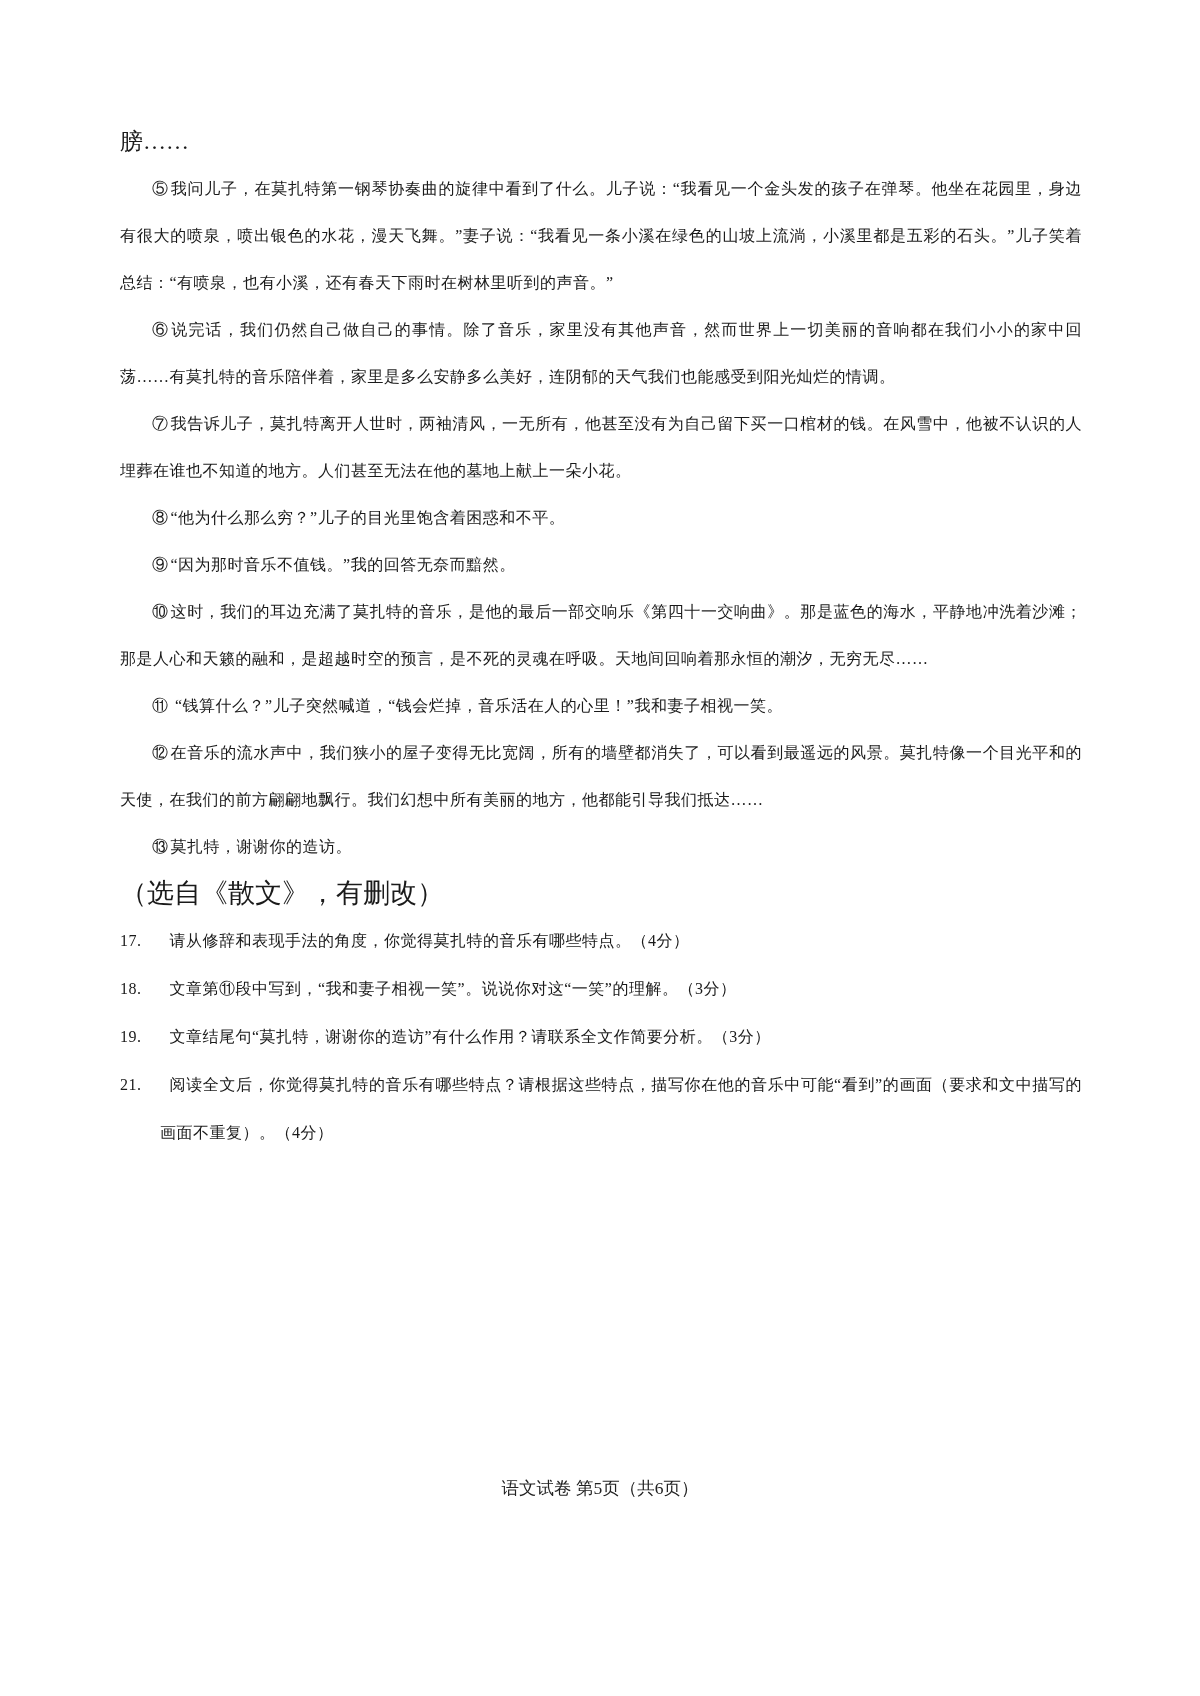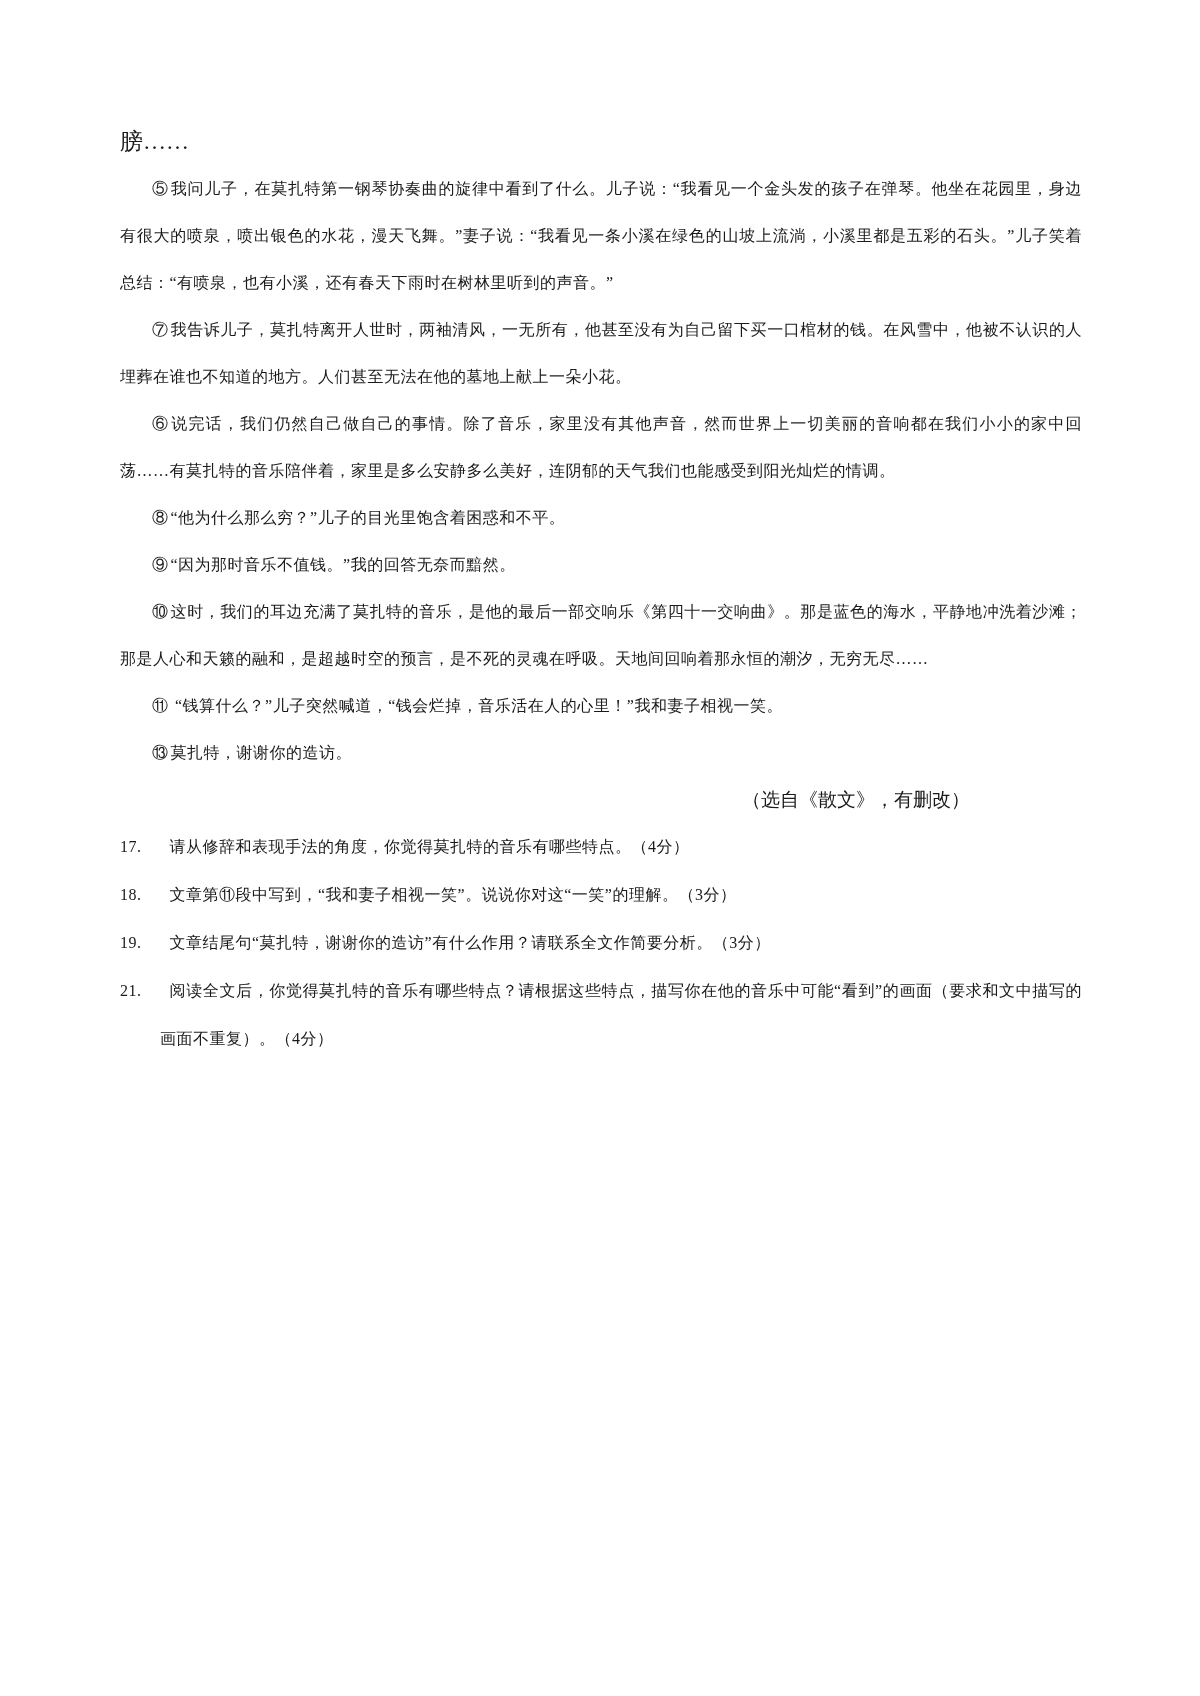--- a/index.html
+++ b/index.html
@@ -33,23 +33,23 @@
     text-indent: 2em;
     text-align: justify;
   }
   .pnum {
     margin-right: 2px;
   }
   .ul {
     text-underline-offset: 7px;
   }
   .source-line {
-    text-align: right;
+    text-align: left;
     padding-right: 112px;
-    font-size: 19px;
+    font-size: 27px;
     line-height: 47px;
   }
   .question {
     padding-left: 40px;
     text-indent: -40px;
     text-align: justify;
     line-height: 48px;
   }
   .qnum {
     margin-right: 28px;
@@ -66,32 +66,34 @@
 </style>
 </head>
 <body>
 
 <div class="page">
 
   <div class="fragment">膀……</div>
 
   <div class="passage">
       <p class="para"><span class="pnum">⑤</span><span>我问儿子，在莫扎特第一钢琴协奏曲的旋律中看到了什么。儿子说：“我看见一个金头发的孩子在弹琴。他坐在花园里，身边有很大的喷泉，喷出银色的水花，漫天飞舞。”妻子说：“我看见一条小溪在绿色的山坡上流淌，小溪里都是五彩的石头。”儿子笑着总结：“有喷泉，也有小溪，还有春天下雨时在树林里听到的声音。”</span></p>
+      <p class="para"><span class="pnum">⑥</span><span>说完话，我们仍然自己做自己的事情。除了音乐，家里没有其他声音，然而世界上一切美丽的音响都在我们小小的家中回荡……有莫扎特的音乐陪伴着，家里是多么安静多么美好，连阴郁的天气我们也能感受到阳光灿烂的情调。</span></p>
       <p class="para"><span class="pnum">⑦</span><span>我告诉儿子，莫扎特离开人世时，两袖清风，一无所有，他甚至没有为自己留下买一口棺材的钱。在风雪中，他被不认识的人埋葬在谁也不知道的地方。人们甚至无法在他的墓地上献上一朵小花。</span></p>
-      <p class="para"><span class="pnum">⑥</span><span>说完话，我们仍然自己做自己的事情。除了音乐，家里没有其他声音，然而世界上一切美丽的音响都在我们小小的家中回荡……有莫扎特的音乐陪伴着，家里是多么安静多么美好，连阴郁的天气我们也能感受到阳光灿烂的情调。</span></p>
       <p class="para"><span class="pnum">⑧</span><span>“他为什么那么穷？”儿子的目光里饱含着困惑和不平。</span></p>
       <p class="para"><span class="pnum">⑨</span><span>“因为那时音乐不值钱。”我的回答无奈而黯然。</span></p>
       <p class="para"><span class="pnum">⑩</span><span>这时，我们的耳边充满了莫扎特的音乐，是他的最后一部交响乐《第四十一交响曲》。那是蓝色的海水，平静地冲洗着沙滩；那是人心和天籁的融和，是超越时空的预言，是不死的灵魂在呼吸。天地间回响着那永恒的潮汐，无穷无尽……</span></p>
       <p class="para"><span class="pnum">⑪</span><span> “钱算什么？”儿子突然喊道，“钱会烂掉，音乐活在人的心里！”</span><span class="ul">我和妻子相视一笑。</span></p>
+      <p class="para"><span class="pnum">⑫</span><span>在音乐的流水声中，我们狭小的屋子变得无比宽阔，所有的墙壁都消失了，可以看到最遥远的风景。莫扎特像一个目光平和的天使，在我们的前方翩翩地飘行。我们幻想中所有美丽的地方，他都能引导我们抵达……</span></p>
       <p class="para"><span class="pnum">⑬</span><span class="ul">莫扎特，谢谢你的造访。</span></p>
     </div>
 
   <div class="source-line">（选自《散文》，有删改）</div>
 
   <div class="questions">
       <p class="question"><span class="qnum">17.</span><span>请从修辞和表现手法的角度，你觉得莫扎特的音乐有哪些特点。（4分）</span></p>
       <p class="question"><span class="qnum">18.</span><span>文章第⑪段中写到，“我和妻子相视一笑”。说说你对这“一笑”的理解。（3分）</span></p>
       <p class="question"><span class="qnum">19.</span><span>文章结尾句“莫扎特，谢谢你的造访”有什么作用？请联系全文作简要分析。（3分）</span></p>
       <p class="question"><span class="qnum">21.</span><span>阅读全文后，你觉得莫扎特的音乐有哪些特点？请根据这些特点，描写你在他的音乐中可能“看到”的画面（要求和文中描写的画面不重复）。（4分）</span></p>
     </div>
 
+  <div class="footer">语文试卷  第5页（共6页）</div>
 
 </div>
 
 </body></html>

